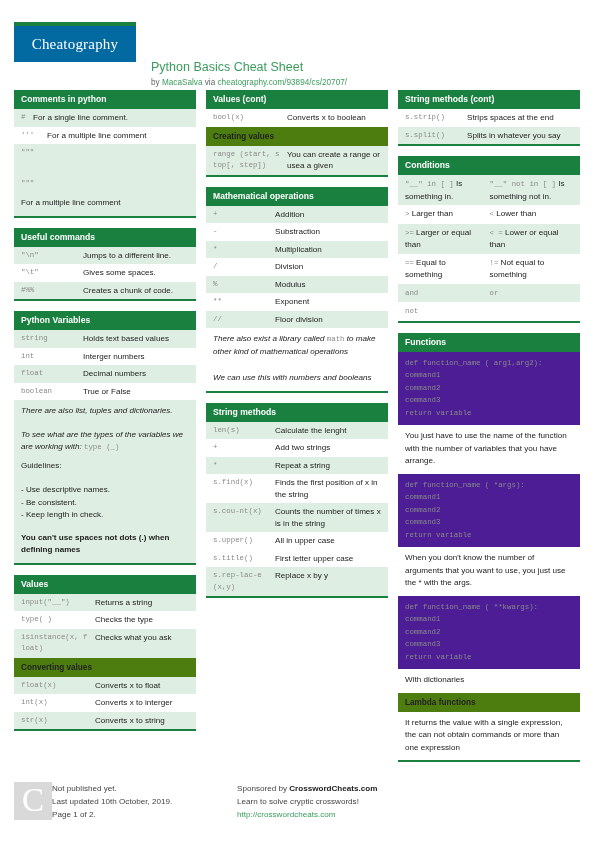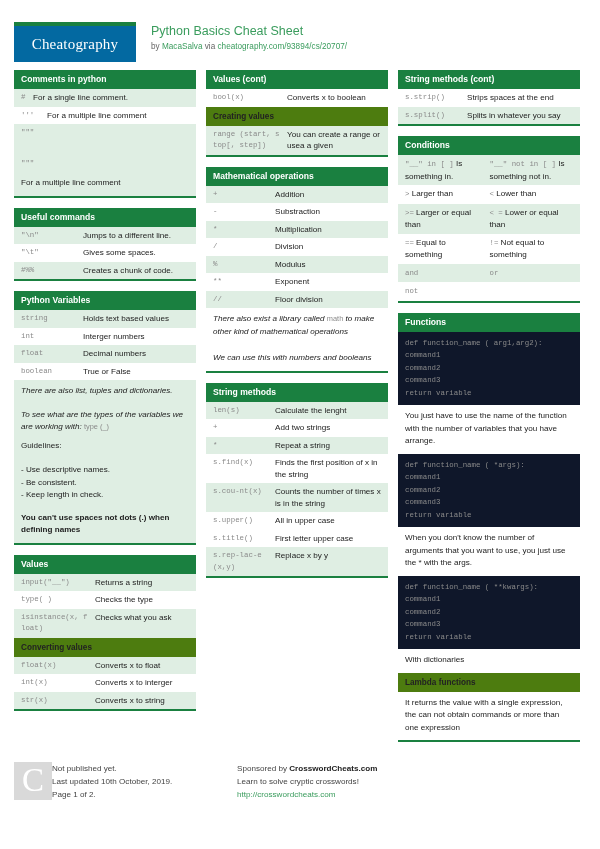--- a/index.html
+++ b/index.html
@@ -29,35 +29,37 @@
     font-family: "Liberation Serif", serif;
     font-size: 15px;
     letter-spacing: .2px;
   }
   .title-wrap { margin-left: 15px; padding-top: 2px; }
   .sheet-title {
     color: #3a9c5d;
     font-size: 12.5px;
     line-height: 15px;
     margin-bottom: 2px;
+    margin-top: 36px;
   }
   .sheet-sub {
     color: #666666;
     font-size: 8.2px;
     line-height: 11px;
   }
   .sheet-sub a, .sheet-sub .lnk { color: #3a9c5d; text-decoration: none; }
   .sheet-sub b { color: #3a9c5d; font-weight: normal; }
 
   
   .columns {
     display: flex;
     padding: 0 14px;
     gap: 10px;
     align-items: flex-start;
+    margin-top: 20px;
   }
   .col { width: 182px; flex: 0 0 182px; }
 
   
   .block {
     margin-bottom: 10px;
     border-bottom: 2px solid #1a8040;
     background: #ffffff;
   }
   .block-title {
@@ -104,27 +106,27 @@
   .note {
     font-size: 8.1px;
     line-height: 12.5px;
     padding: 5px 7px 6px 7px;
     color: #222222;
   }
   .note.alt { background: #dfeee3; }
   .note.italic { font-style: italic; }
   .note.bold { font-weight: bold; }
   .note .mono {
-    font-family: Liberation Sans, sans-serif;
+    font-family: Liberation Mono, monospace;
     font-size: 7.4px;
     color: #8a8a8a;
     font-style: normal;
   }
   .code-block {
-    background: #0f172a;
+    background: #4c1d95;
     padding: 5px 7px 6px 7px;
   }
   .code-block .cline {
     color: #8a8a8a;
     font-family: "Liberation Mono", monospace;
     font-size: 7.4px;
     line-height: 12.5px;
     white-space: pre;
   }
   .spacer-row { height: 13px; }

